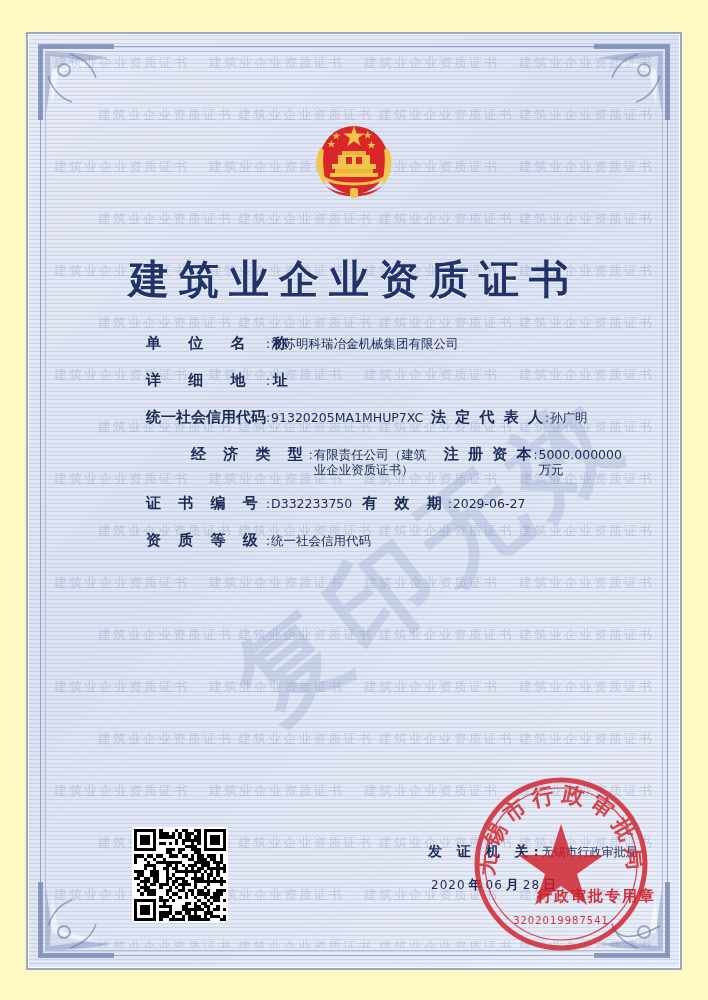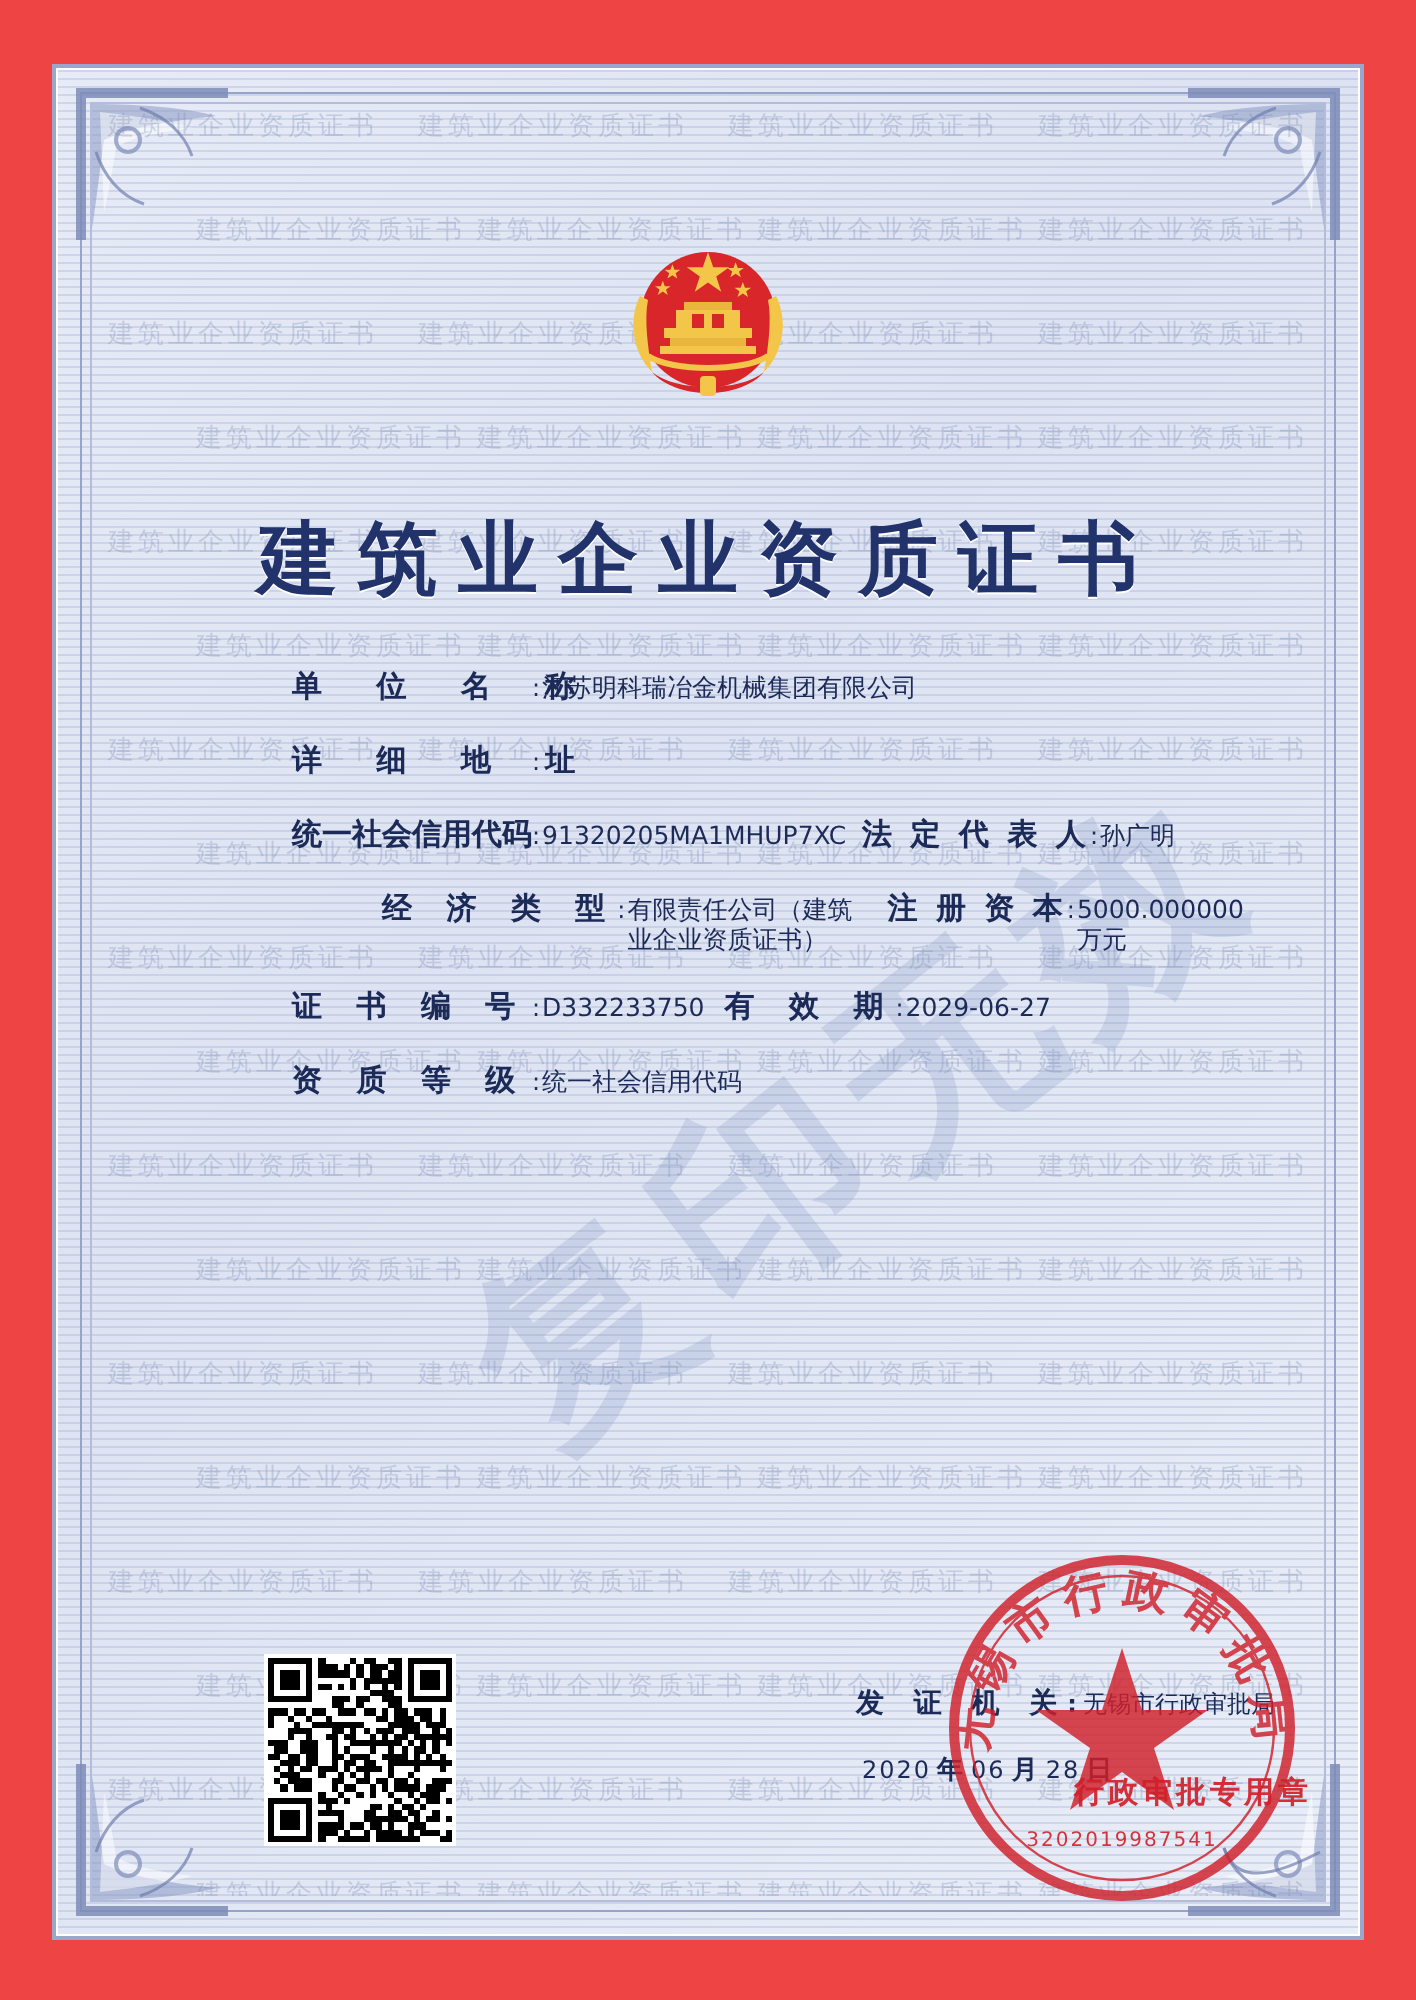--- a/index.html
+++ b/index.html
@@ -11,21 +11,21 @@
     width: 708px;
     height: 1000px;
     font-family: "Liberation Sans", sans-serif;
     overflow: hidden;
   }
 
   .cert-page {
     position: relative;
     width: 708px;
     height: 1000px;
-    background: #ef4444;
+    background: #fef9c3;
     overflow: hidden;
   }
 
   
   .cert-frame {
     position: absolute;
     left: 26px;
     top: 32px;
     right: 26px;
     bottom: 30px;

